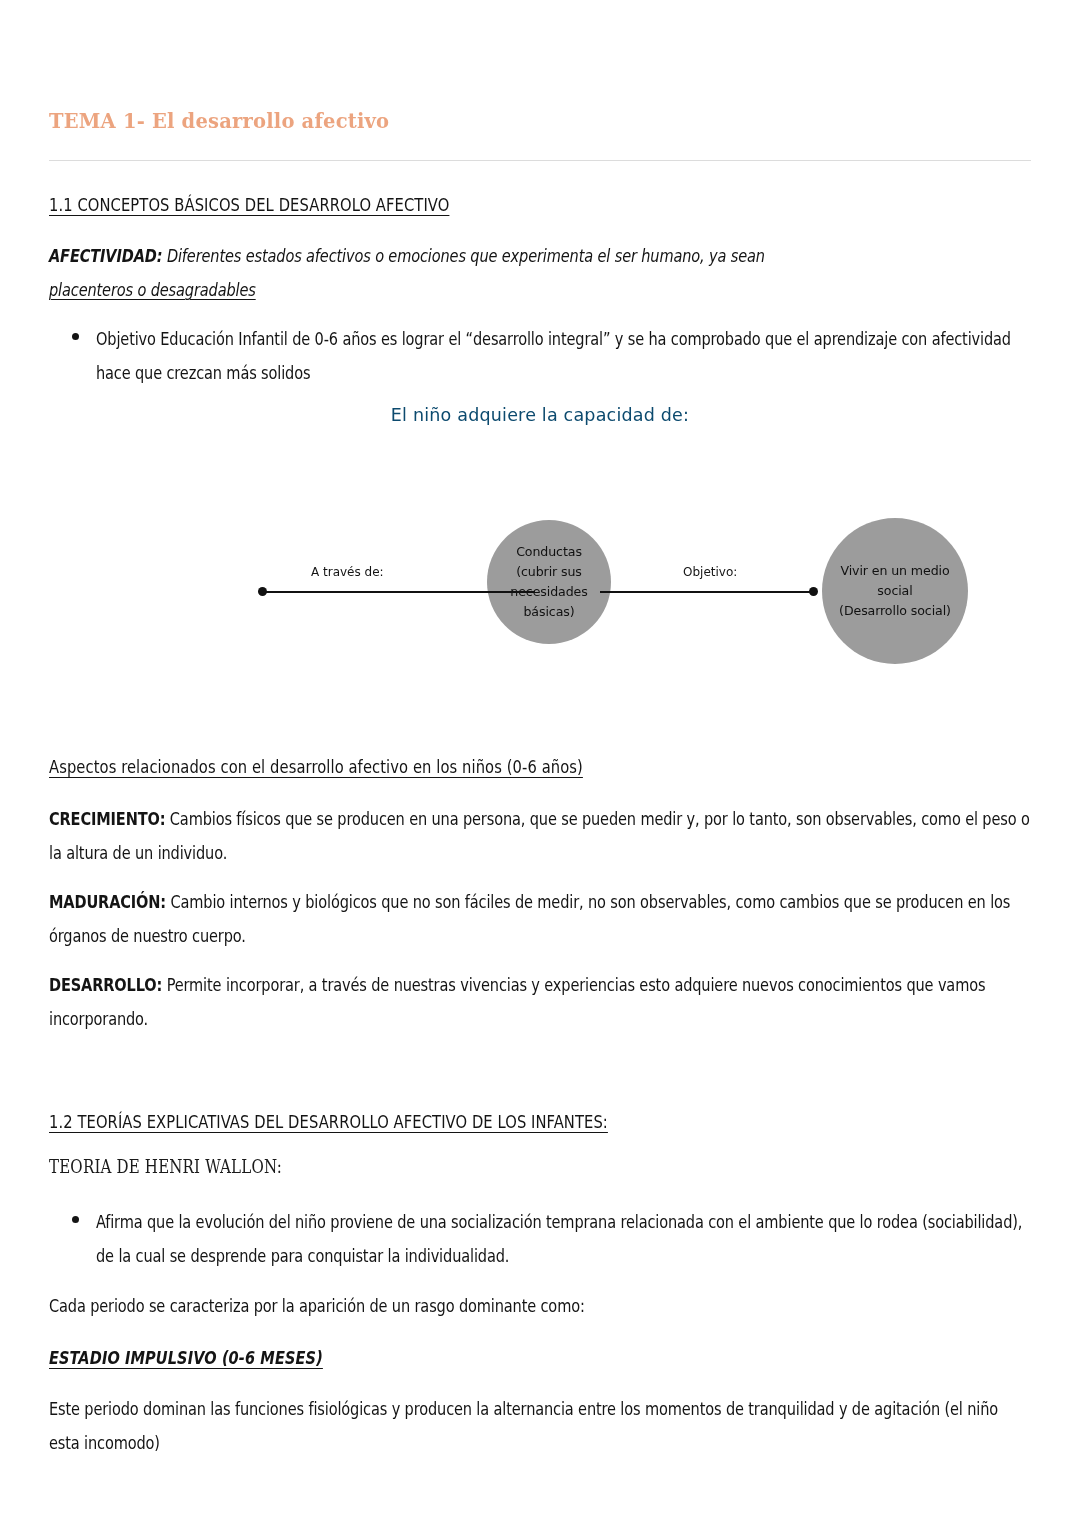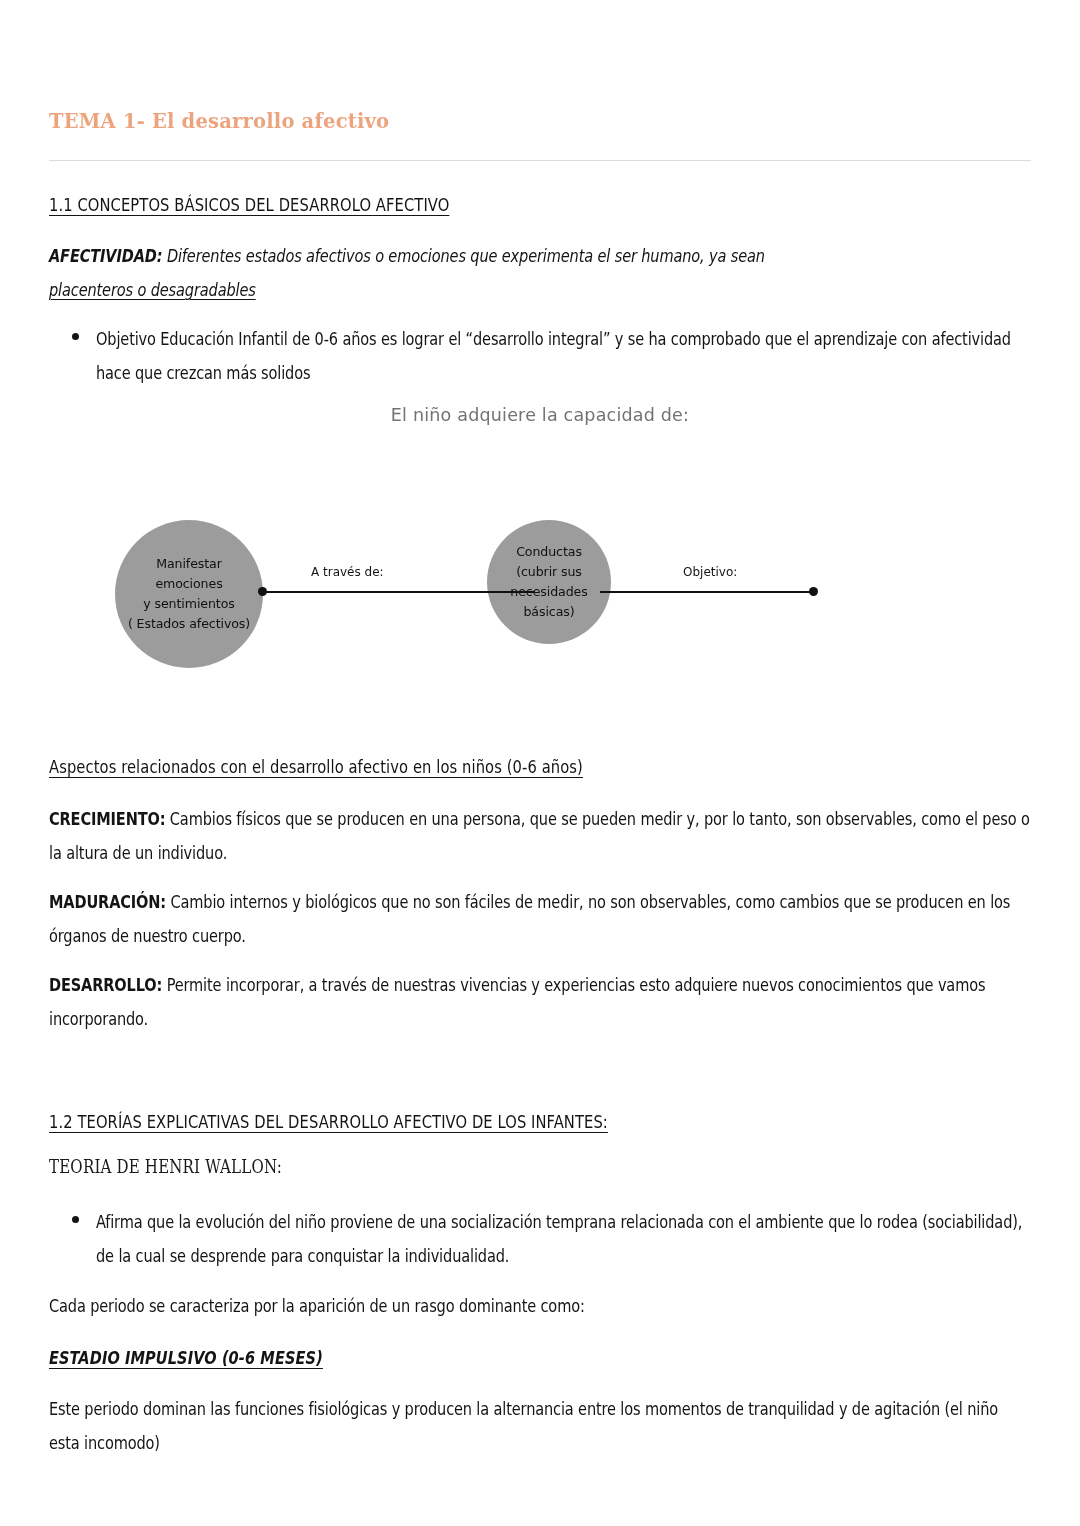--- a/index.html
+++ b/index.html
@@ -142,21 +142,21 @@
 
   
   .center-caption {
     position: absolute;
     left: 0;
     top: 405px;
     width: 982px;
     text-align: center;
     font-family: "DejaVu Sans", sans-serif;
     font-size: 17.5px;
-    color: #737373;
+    color: #0c4a6e;
     letter-spacing: 0.2px;
   }
 
   
   .diagram {
     position: absolute;
     left: 0;
     top: 470px;
     width: 982px;
     height: 230px;
@@ -230,32 +230,31 @@
     </div>
 
     <div class="bullet-row" style="top:322px;">
       <span class="bullet-dot"></span>
       <span class="bullet-text">Objetivo Educación Infantil de 0-6 años es lograr el “desarrollo integral” y se ha comprobado que el aprendizaje con afectividad hace que crezcan más solidos</span>
     </div>
 
     <div class="center-caption">El niño adquiere la capacidad de:</div>
 
     <div class="diagram">
-      <div class="node node-1">
-        <span class="node-label">Manifestar
-emociones
-y sentimientos
-( Estados afectivos)</span>
-      </div>
       <div class="node node-2">
         <span class="node-label">Conductas
 (cubrir sus
 necesidades
 básicas)</span>
       </div>
+      <div class="node node-3">
+        <span class="node-label">Vivir en un medio
+social
+(Desarrollo social)</span>
+      </div>
 
       <div class="connector conn-1"></div>
       <div class="conn-dot dot-1"></div>
       <div class="conn-label lbl-1">A través de:</div>
 
       <div class="connector conn-2"></div>
       <div class="conn-dot dot-2"></div>
       <div class="conn-label lbl-2">Objetivo:</div>
     </div>
 

